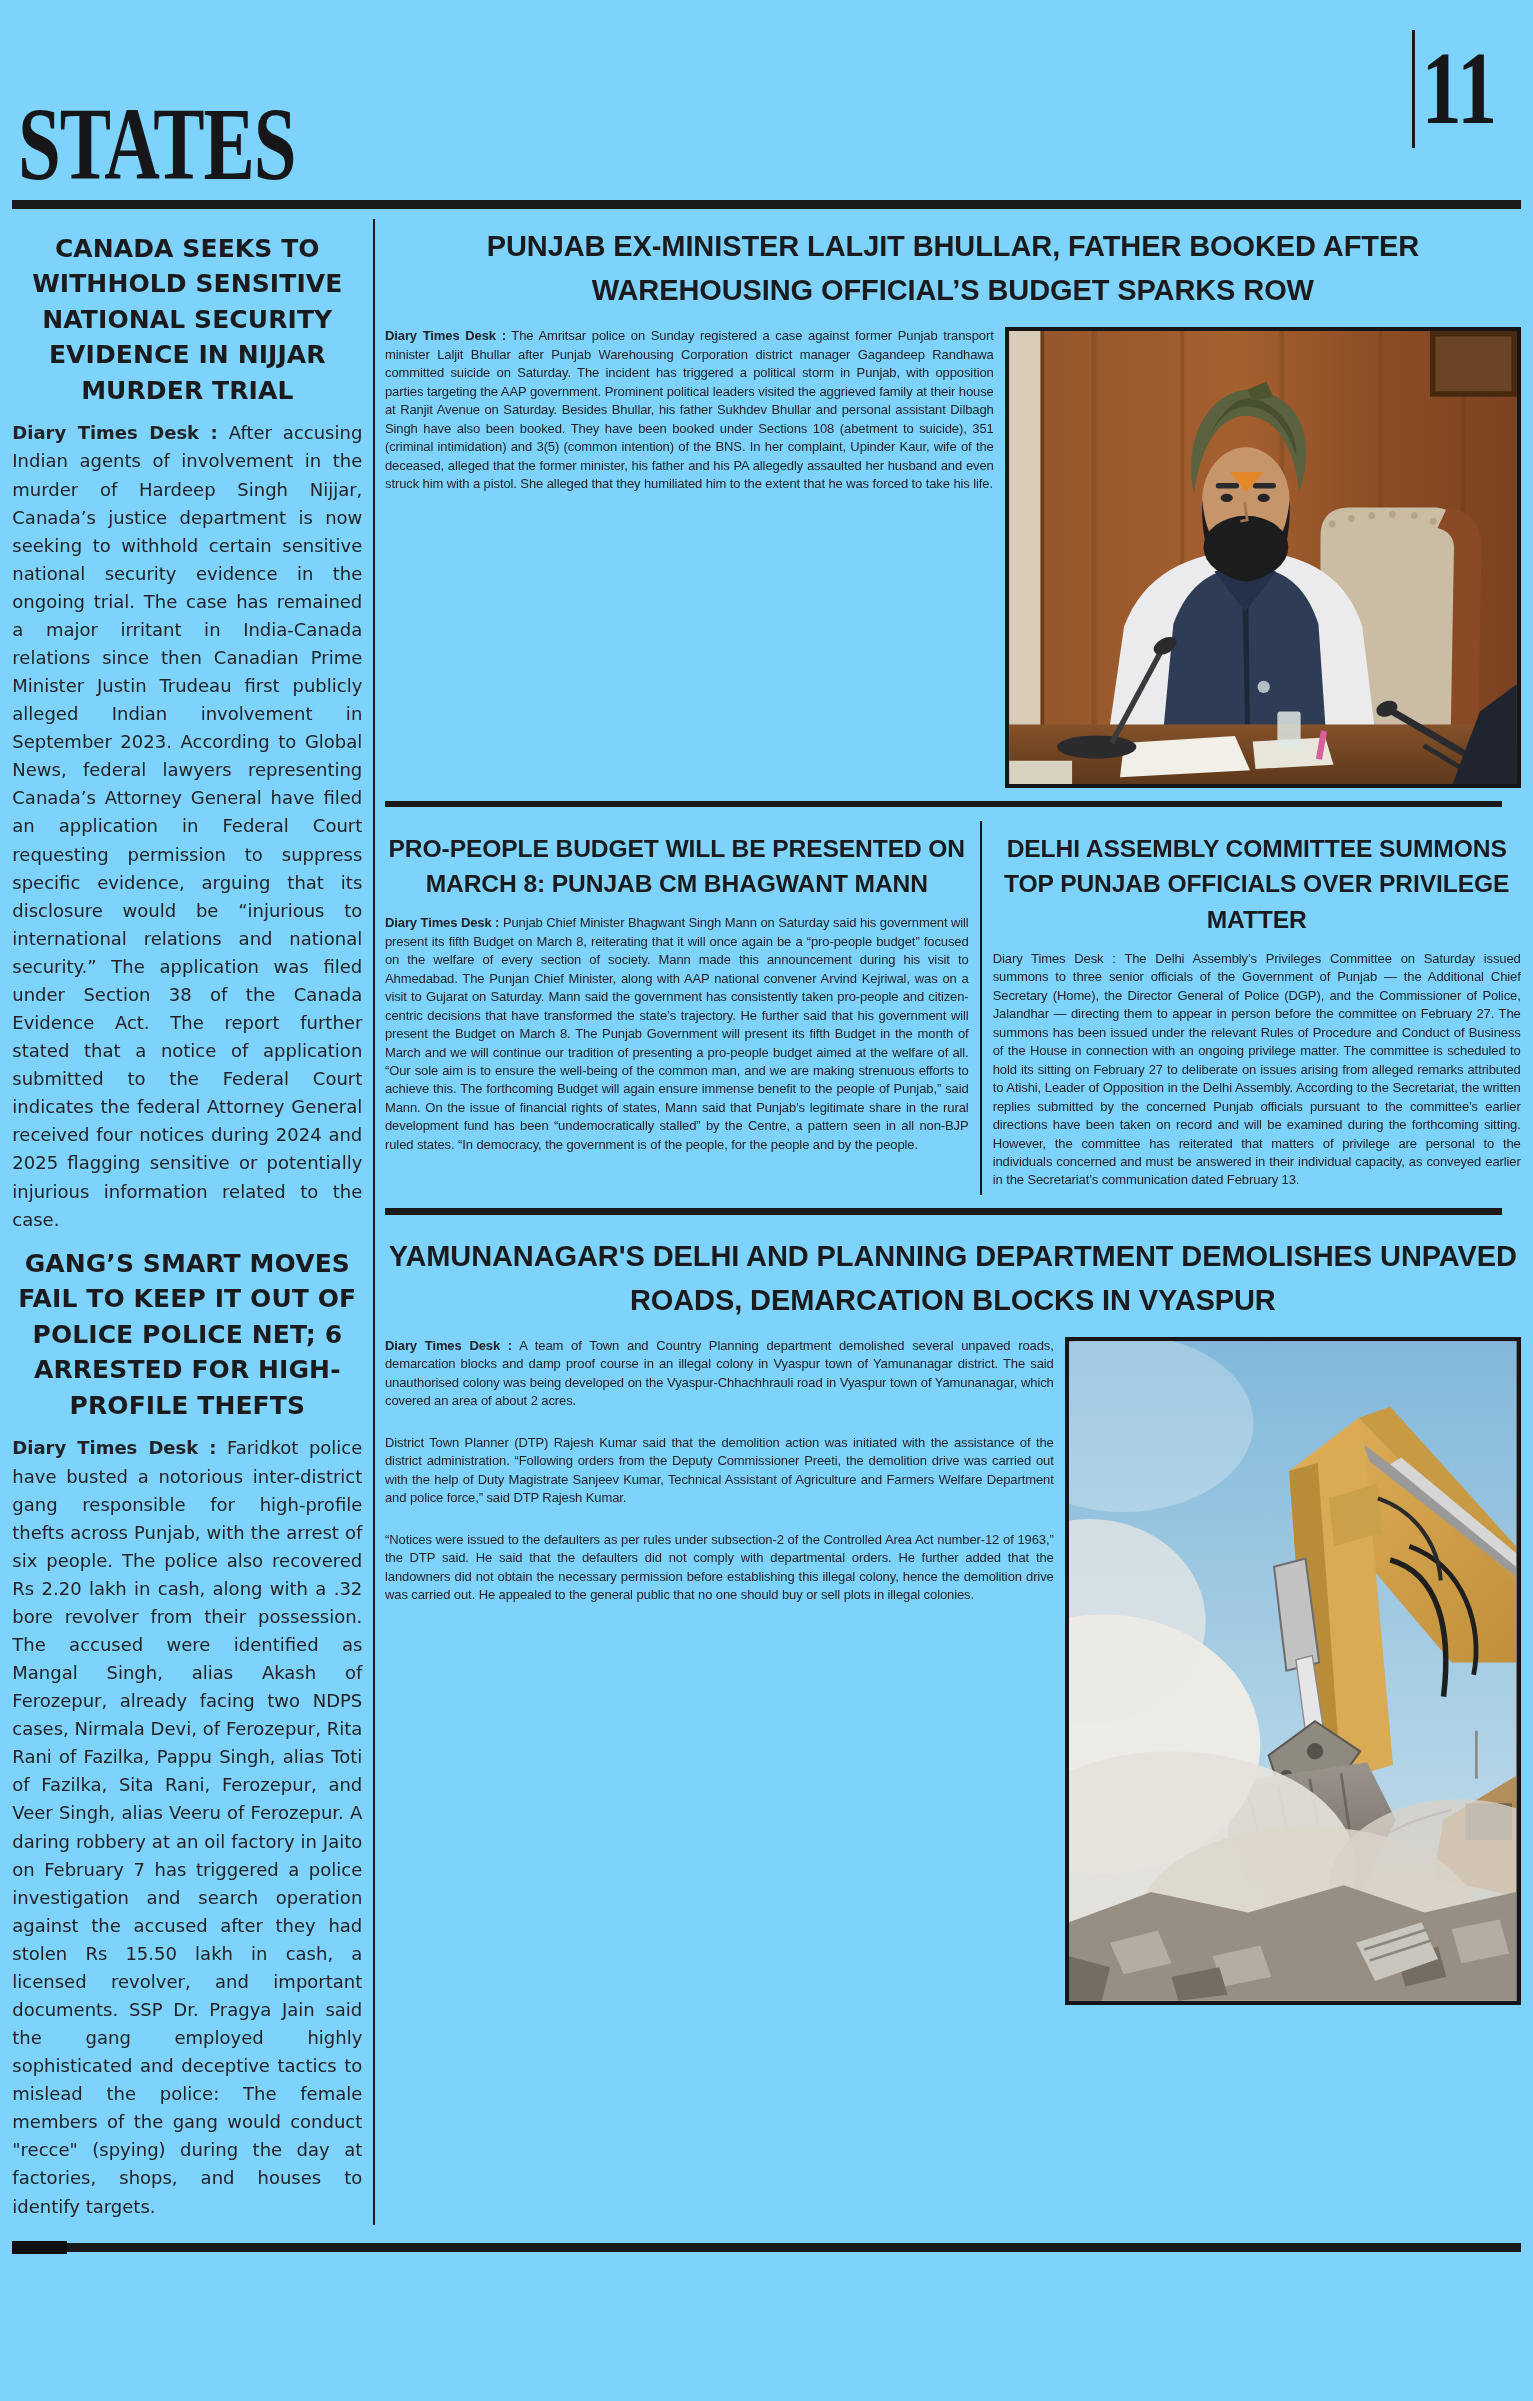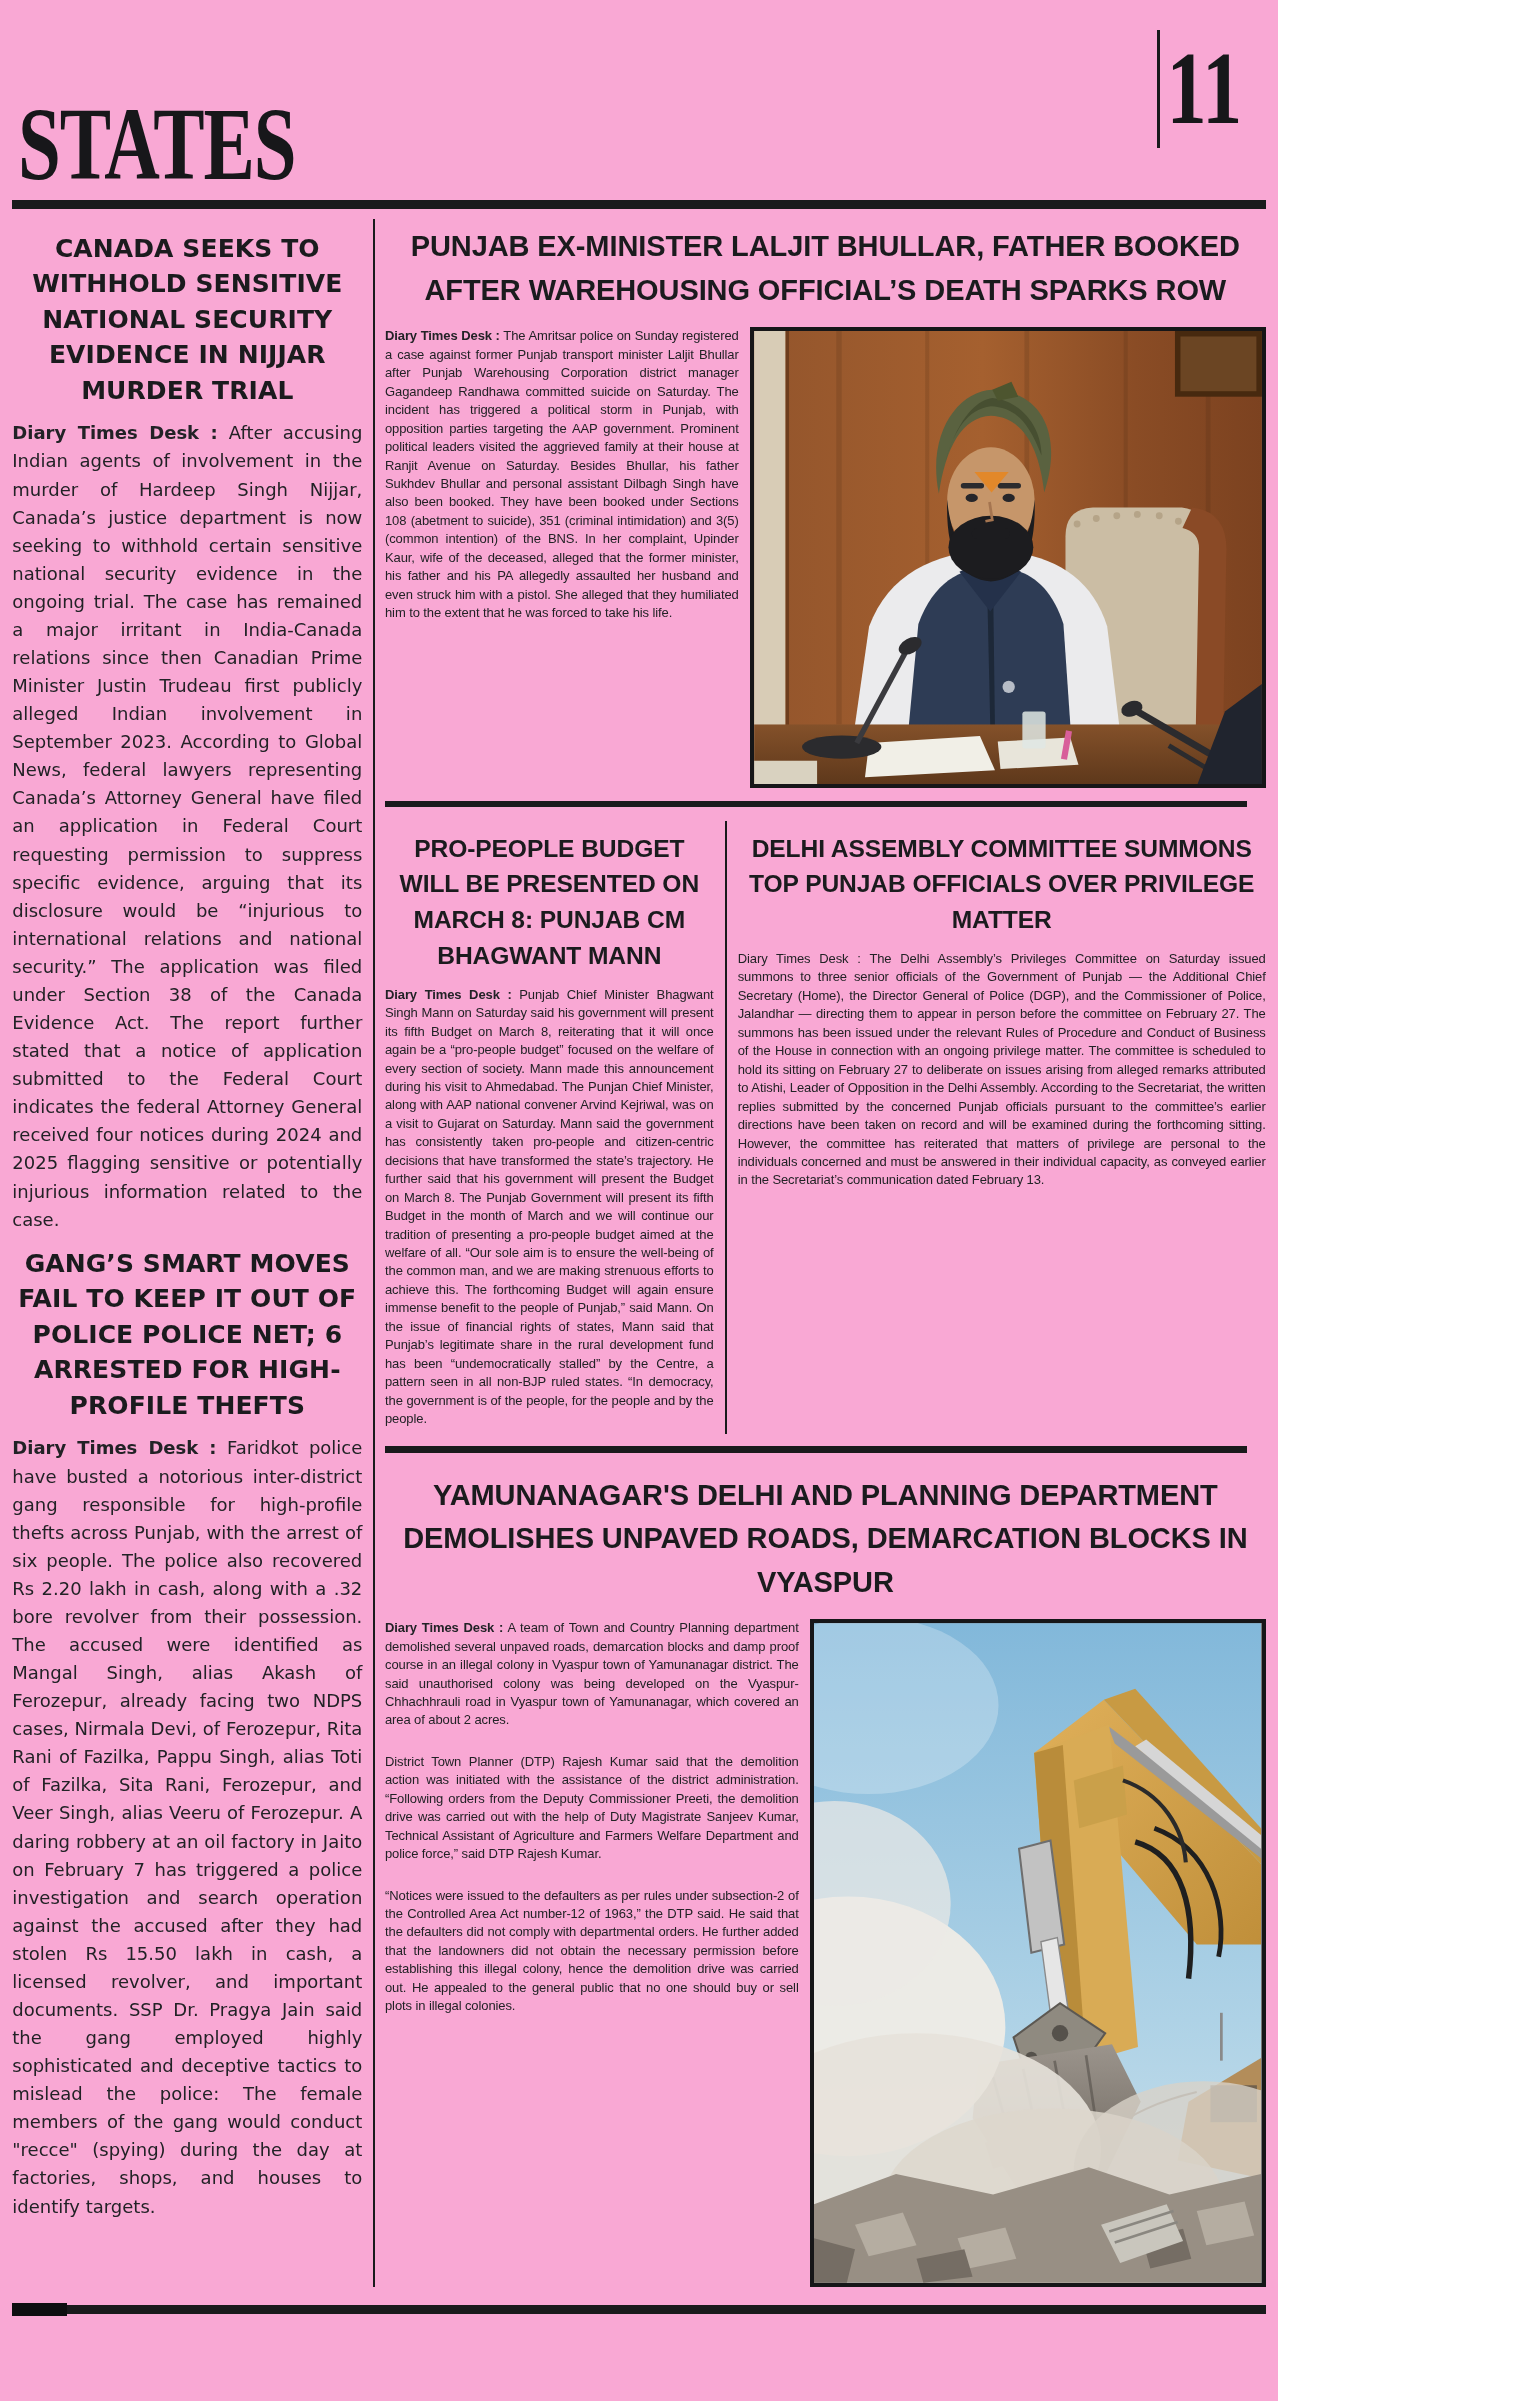--- a/index.html
+++ b/index.html
@@ -1,16 +1,16 @@
 <!DOCTYPE html>
 <html style="font-size:11px"><head>
 <meta charset="utf-8">
 <style>
   html,body{margin:0;padding:0;background:#ffffff;color:#202024;}
-  .page{width:1278px;min-height:2401px;background:#f9a8d4;box-sizing:border-box;padding:0 12.3px;font-family:"Liberation Sans",sans-serif;}
+  .page{width:1533px;min-height:2401px;background:#7dd3fc;box-sizing:border-box;padding:0 12.3px;font-family:"Liberation Sans",sans-serif;}
   
   .header{position:relative;height:200px;}
   .states{position:absolute;left:5.5px;bottom:4.1px;font-family:"Liberation Serif",serif;font-size:104px;font-weight:600;letter-spacing:-1.4px;line-height:1;transform:scaleX(.74);transform-origin:left bottom;color:#17171a;}
   .mast-group{position:absolute;right:0;top:27px;display:flex;align-items:stretch;}
   .mast-left{text-align:center;padding:0 12.3px 0 0;}
   .masthead{font-family:"Liberation Serif",serif;font-size:66px;font-weight:700;line-height:1.05;color:#17171a;display:inline-block;transform:scaleX(.82);transform-origin:center;white-space:nowrap;}
   .mast-rule{height:4.1px;background:#1a1a1c;margin:5.5px 6.8px 6.8px 6.8px;}
   .dateline{font-family:"Liberation Serif",serif;font-size:30px;color:#17171a;word-spacing:12.3px;white-space:nowrap;}
   .mast-vrule{width:3.4px;background:#1a1a1c;margin:2.7px 0;}
   .page-num{font-family:"Liberation Serif",serif;font-size:103px;font-weight:700;line-height:1.2;color:#17171a;display:inline-block;transform:scaleX(.78);transform-origin:left center;padding-left:8.2px;}
@@ -64,21 +64,21 @@
         <h2 class="h-small">GANG’S SMART MOVES FAIL TO KEEP IT OUT OF POLICE POLICE NET; 6 ARRESTED FOR HIGH-PROFILE THEFTS</h2>
         <p class="body"><span class="desk">Diary Times Desk :</span> <span>Faridkot police have busted a notorious inter-district gang responsible for high-profile thefts across Punjab, with the arrest of six people. The police also recovered Rs 2.20 lakh in cash, along with a .32 bore revolver from their possession. The accused were identified as Mangal Singh, alias Akash of Ferozepur, already facing two NDPS cases, Nirmala Devi, of Ferozepur, Rita Rani of Fazilka, Pappu Singh, alias Toti of Fazilka, Sita Rani, Ferozepur, and Veer Singh, alias Veeru of Ferozepur. A daring robbery at an oil factory in Jaito on February 7 has triggered a police investigation and search operation against the accused after they had stolen Rs 15.50 lakh in cash, a licensed revolver, and important documents. SSP Dr. Pragya Jain said the gang employed highly sophisticated and deceptive tactics to mislead the police: The female members of the gang would conduct "recce" (spying) during the day at factories, shops, and houses to identify targets.</span></p>
       </article>
     </div>
 
     <div class="col-rule"></div>
 
     <div class="mid">
 
       <article class="bhullar-row">
-        <h1 class="h-big span-all">PUNJAB EX-MINISTER LALJIT BHULLAR, FATHER BOOKED AFTER WAREHOUSING OFFICIAL’S DEATH SPARKS ROW</h1>
+        <h1 class="h-big span-all">PUNJAB EX-MINISTER LALJIT BHULLAR, FATHER BOOKED AFTER WAREHOUSING OFFICIAL’S BUDGET SPARKS ROW</h1>
         <p class="body"><span class="desk">Diary Times Desk :</span> <span>The Amritsar police on Sunday registered a case against former Punjab transport minister Laljit Bhullar after Punjab Warehousing Corporation district manager Gagandeep Randhawa committed suicide on Saturday. The incident has triggered a political storm in Punjab, with opposition parties targeting the AAP government. Prominent political leaders visited the aggrieved family at their house at Ranjit Avenue on Saturday. Besides Bhullar, his father Sukhdev Bhullar and personal assistant Dilbagh Singh have also been booked. They have been booked under Sections 108 (abetment to suicide), 351 (criminal intimidation) and 3(5) (common intention) of the BNS. In her complaint, Upinder Kaur, wife of the deceased, alleged that the former minister, his father and his PA allegedly assaulted her husband and even struck him with a pistol. She alleged that they humiliated him to the extent that he was forced to take his life.</span></p>
         <div class="photo-frame">
           
           <svg width="508" height="453" viewBox="0 0 742 662" xmlns="http://www.w3.org/2000/svg">
             <defs>
               <linearGradient id="wood" x1="0" y1="0" x2="1" y2="0">
                 <stop offset="0" stop-color="#93552c"></stop>
                   <stop offset=".45" stop-color="#a5602f"></stop>
                   <stop offset=".75" stop-color="#8a4c25"></stop>
                   <stop offset="1" stop-color="#7c4220"></stop>

